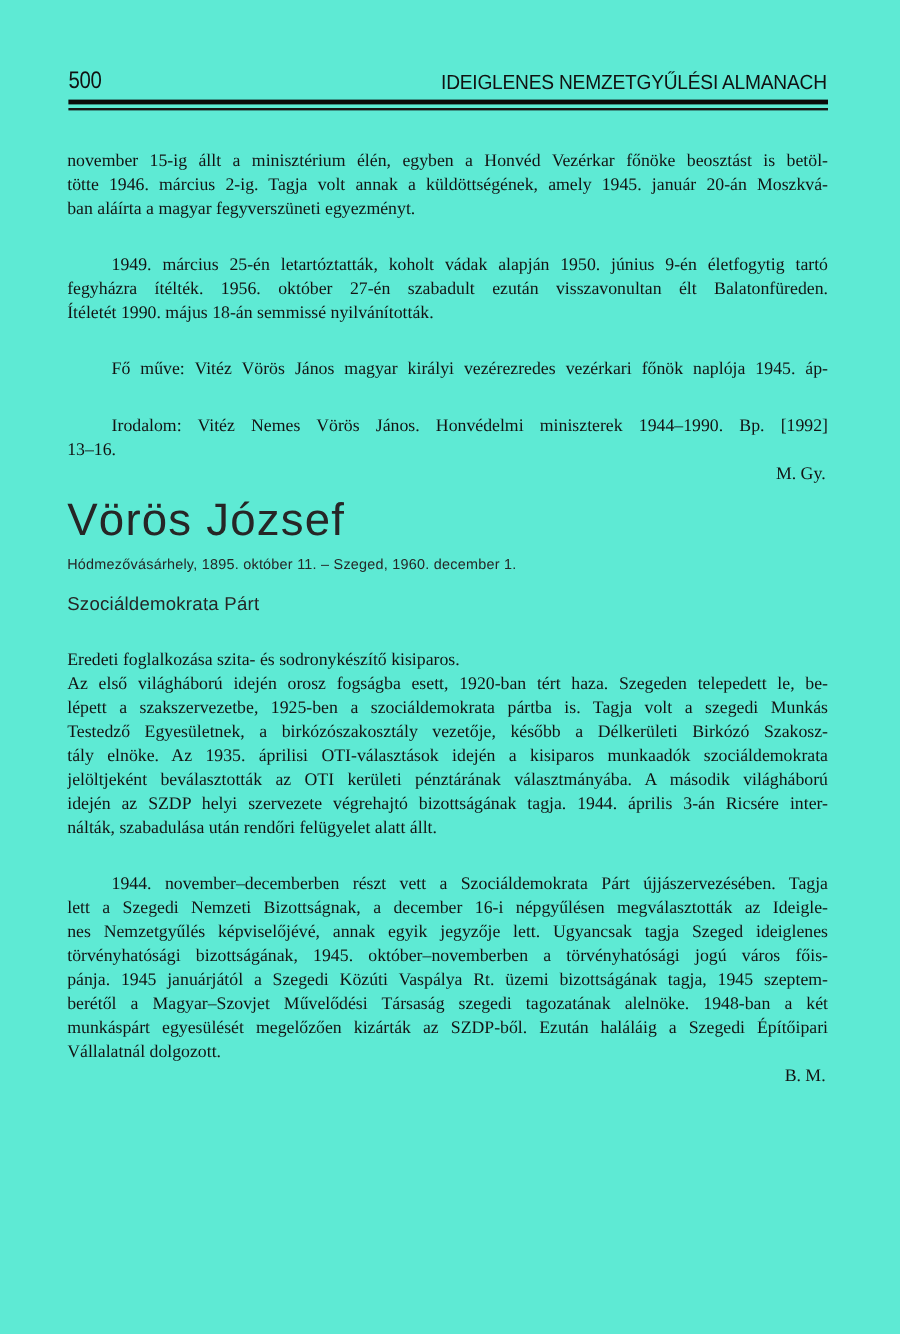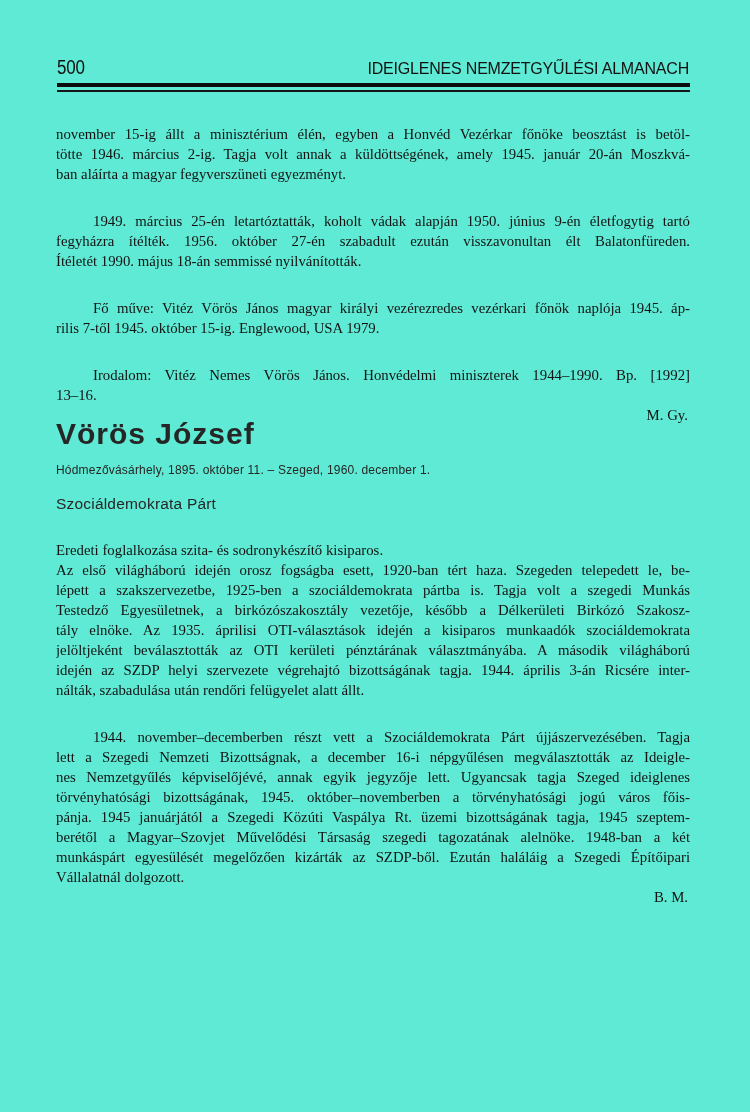--- a/index.html
+++ b/index.html
@@ -20,21 +20,21 @@
   
   .body-block{position:absolute;left:56px;width:634px;font-size:14.8px;line-height:20px;color:#131313;}
   #body1{top:124px;}
   #body2{top:540px;}
   .ln{height:20px;overflow:hidden;text-align:justify;text-align-last:justify;}
   .ln.last{text-align-last:left;}
   .ln.indent{text-indent:37px;margin-top:27px;}
   .sig{height:20px;text-align:right;padding-right:2px;}
   
   .entryhead{position:absolute;left:56px;top:417px;font-family:"Liberation Sans",sans-serif;color:#262626;}
-  .entryname{font-size:30px;line-height:34px;letter-spacing:1px;font-weight:bold;}
+  .entryname{font-size:38px;line-height:34px;letter-spacing:1px;font-weight:normal;}
   .entrydates{margin-top:12px;font-size:12px;letter-spacing:.2px;}
   .entryparty{margin-top:18px;font-size:15.5px;letter-spacing:.2px;}
 </style>
 </head>
 <body>
 
 <div class="page">
 
   <div class="hdr">
     <span class="pagenum">500</span>
@@ -45,21 +45,20 @@
 
   <div id="body1" class="body-block">
     <div>
         <div class="ln">november 15-ig állt a minisztérium élén, egyben a Honvéd Vezérkar főnöke beosztást is betöl-</div>
         <div class="ln">tötte 1946. március 2-ig. Tagja volt annak a küldöttségének, amely 1945. január 20-án Moszkvá-</div>
         <div class="ln last">ban aláírta a magyar fegyverszüneti egyezményt.</div>
         <div class="ln indent">1949. március 25-én letartóztatták, koholt vádak alapján 1950. június 9-én életfogytig tartó</div>
         <div class="ln">fegyházra ítélték. 1956. október 27-én szabadult ezután visszavonultan élt Balatonfüreden.</div>
         <div class="ln last">Ítéletét 1990. május 18-án semmissé nyilvánították.</div>
         <div class="ln indent">Fő műve: Vitéz Vörös János magyar királyi vezérezredes vezérkari főnök naplója 1945. áp-</div>
-        <div class="ln last">rilis 7-től 1945. október 15-ig. Englewood, USA 1979.</div>
         <div class="ln indent">Irodalom: Vitéz Nemes Vörös János. Honvédelmi miniszterek 1944–1990. Bp. [1992]</div>
         <div class="ln last">13–16.</div>
       </div>
     <div class="sig">M. Gy.</div>
   </div>
 
   <div class="entryhead">
     <div class="entryname">Vörös József</div>
     <div class="entrydates">Hódmezővásárhely, 1895. október 11. – Szeged, 1960. december 1.</div>
     <div class="entryparty">Szociáldemokrata Párt</div>

